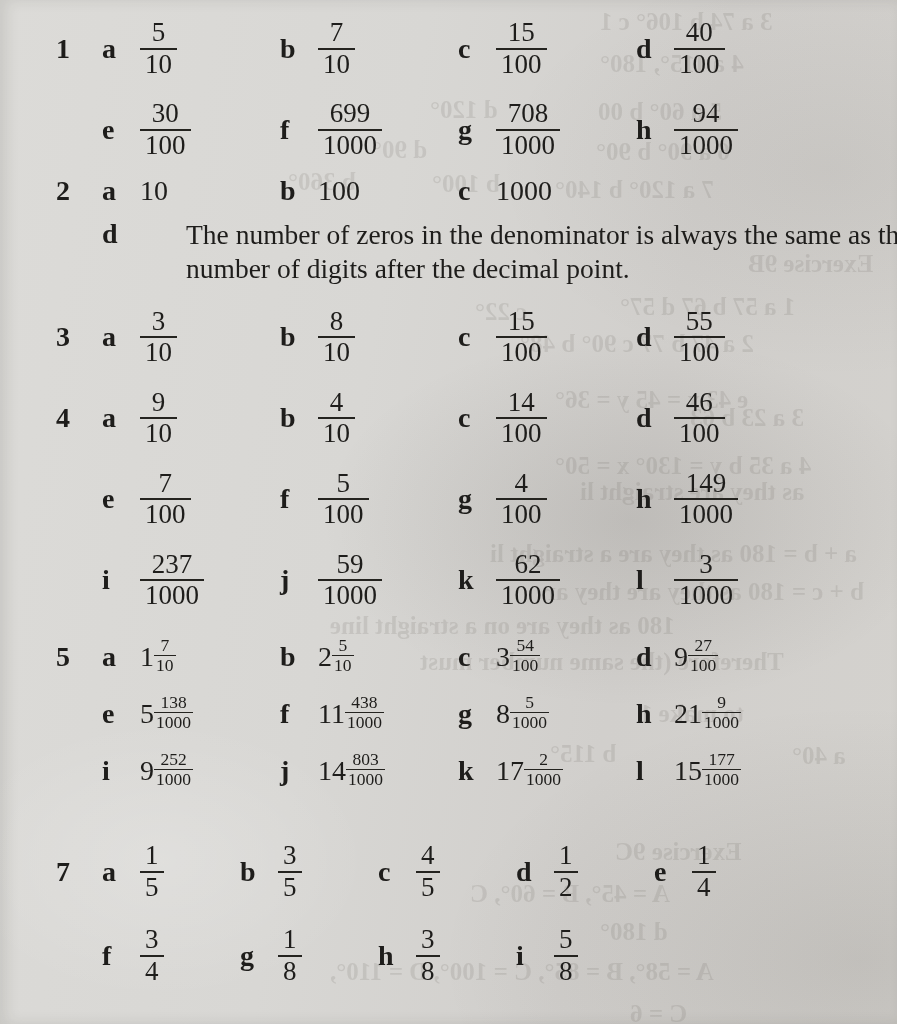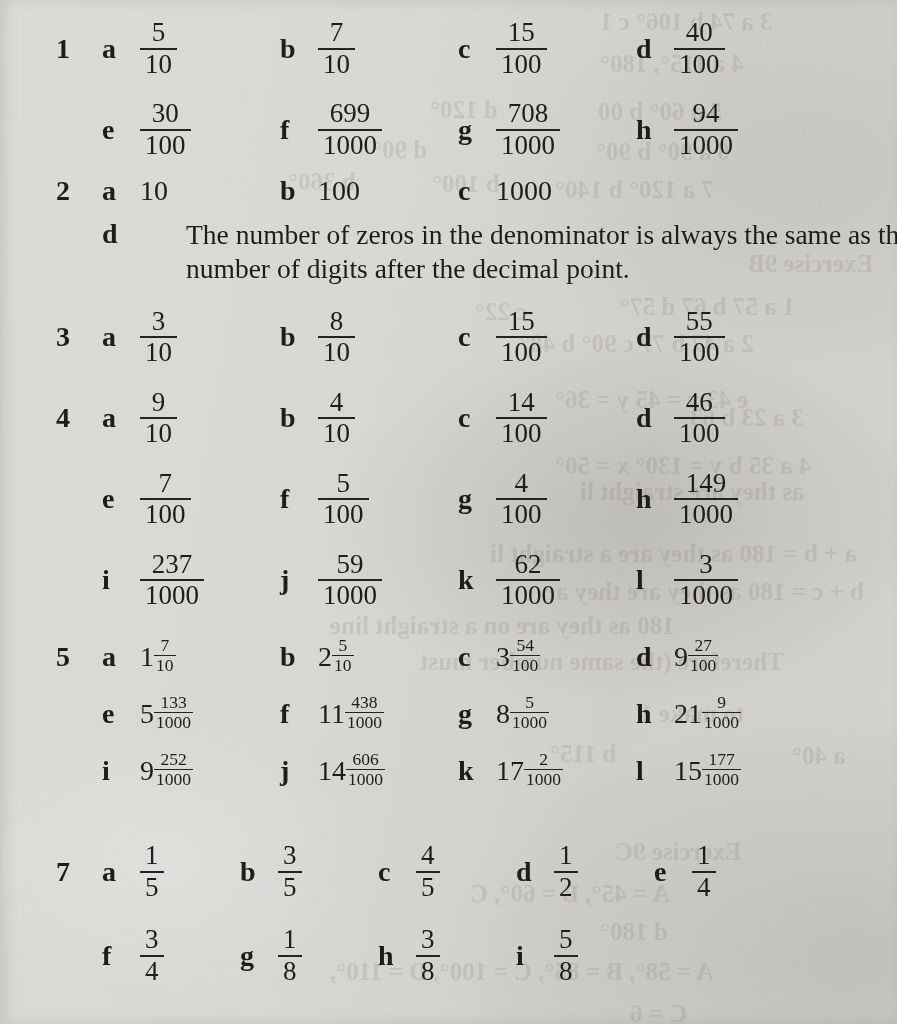--- a/index.html
+++ b/index.html
@@ -366,21 +366,21 @@
             </span>
           </div>
         </div>
         <div class="row row-mixed cols4">
           <span class="qnum"></span>
           <div class="item">
             <span class="letter">e</span>
             <span class="mixed">
               <span class="whole">5</span>
               <span class="mfrac">
-                <span class="num">133</span>
+                <span class="num">138</span>
                 <span class="den">1000</span>
               </span>
             </span>
           </div>
           <div class="item">
             <span class="letter">f</span>
             <span class="mixed">
               <span class="whole">11</span>
               <span class="mfrac">
                 <span class="num">438</span>
@@ -419,21 +419,21 @@
                 <span class="num">252</span>
                 <span class="den">1000</span>
               </span>
             </span>
           </div>
           <div class="item">
             <span class="letter">j</span>
             <span class="mixed">
               <span class="whole">14</span>
               <span class="mfrac">
-                <span class="num">606</span>
+                <span class="num">803</span>
                 <span class="den">1000</span>
               </span>
             </span>
           </div>
           <div class="item">
             <span class="letter">k</span>
             <span class="mixed">
               <span class="whole">17</span>
               <span class="mfrac">
                 <span class="num">2</span>

